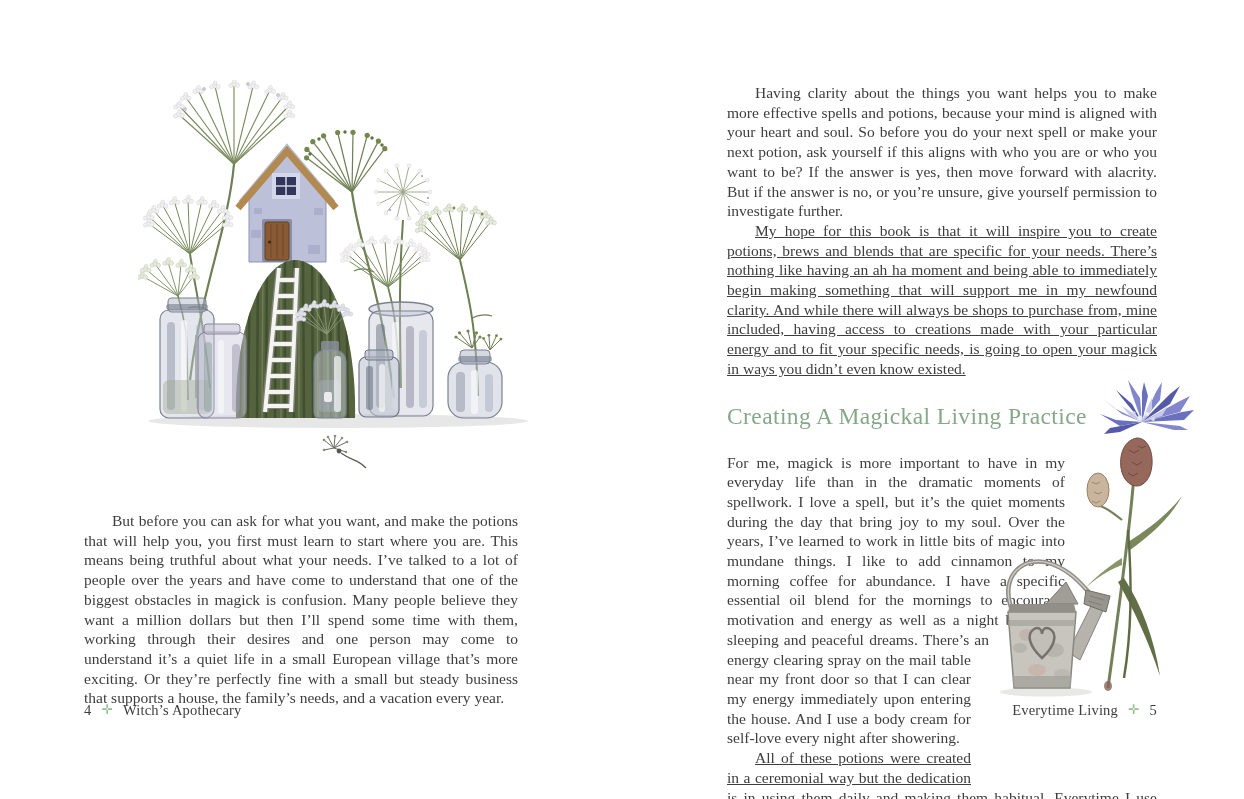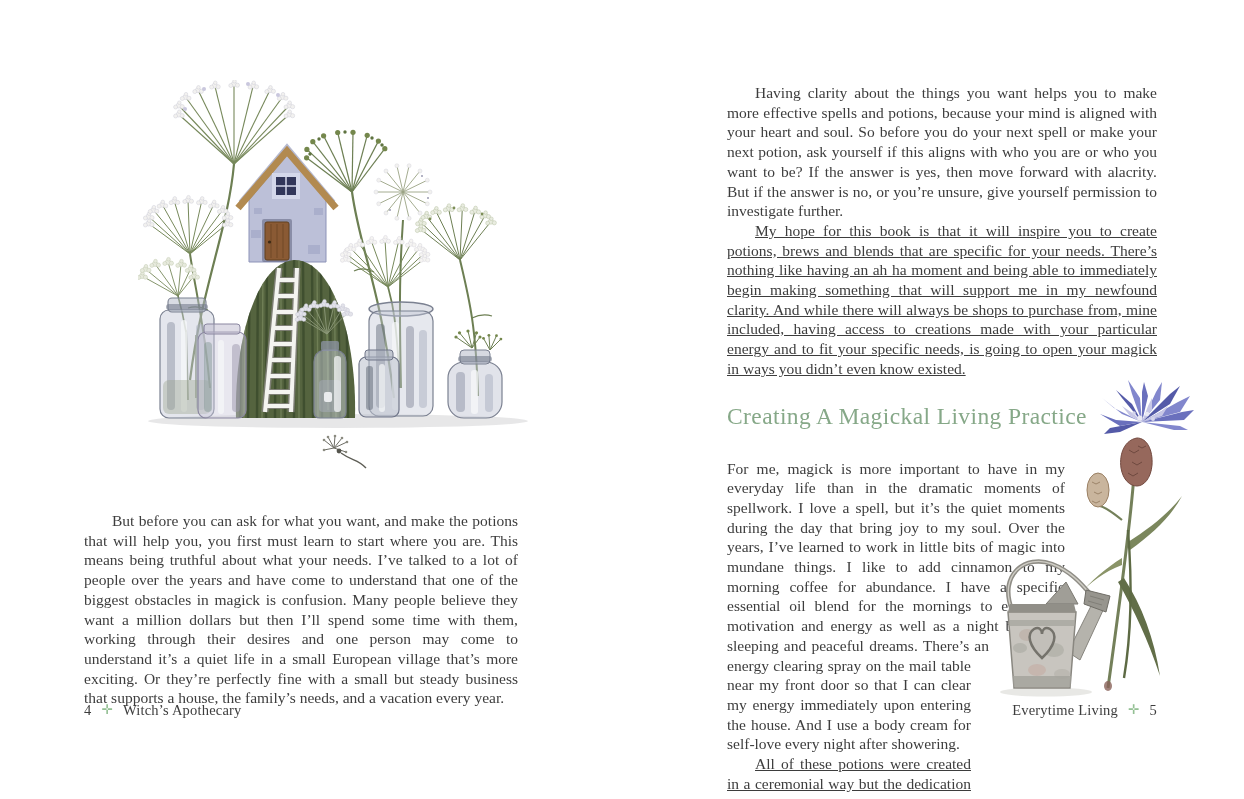--- a/index.html
+++ b/index.html
@@ -16,21 +16,21 @@
   p.indent { text-indent:28px; }
   p + p.indent { margin-top:0;text-decoration:underline; }
 
   .left-para { position:absolute; left:84px; top:511px; width:434px; }
   .illus-left { position:absolute; left:138px; top:80px; }
 
   .rp-text { position:absolute; left:105px; top:83px; width:430px; }
   .heading {
     font-family:"Liberation Serif", serif; font-weight:400;
     font-size:23.5px; line-height:28px; color:#86a888;
-    letter-spacing:0.4px; margin:23px 0 29px 0;
+    letter-spacing:0.4px; margin:23px 0 23px 0;
   }
   .float-sp { float:right; clear:right; }
   .f-a { width:92px;  height:178px; }
   .f-b { width:168px; height:20px; }
   .f-c { width:186px; height:132px; }
 
   .illus-right { position:absolute; left:360px; top:380px; pointer-events:none; }
 
   .footer { position:absolute; top:702px; font-size:14.5px; color:#3d3d3d; letter-spacing:0.2px; }
   .footer-left  { left:84px; }

